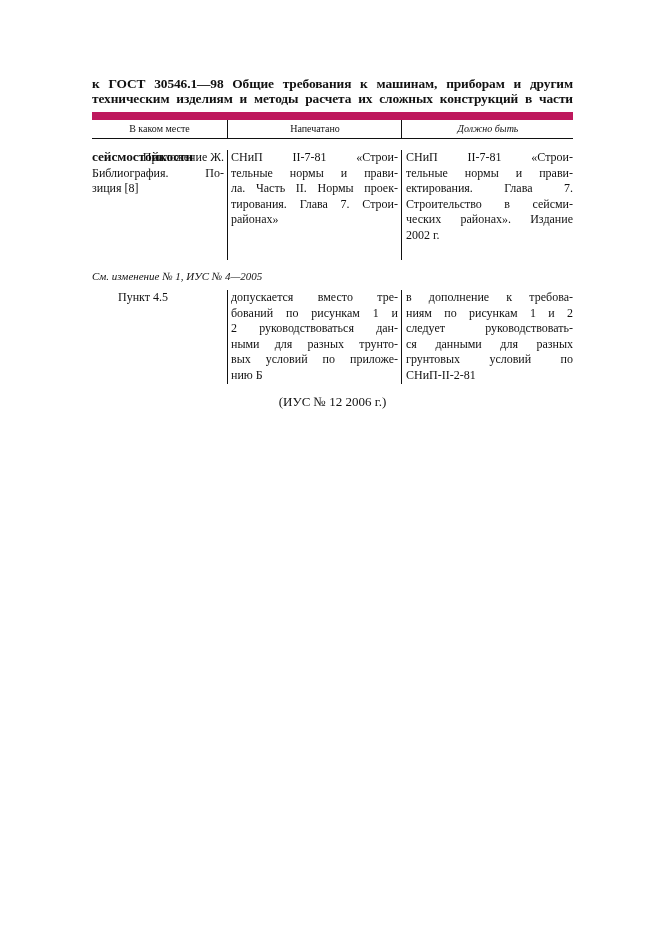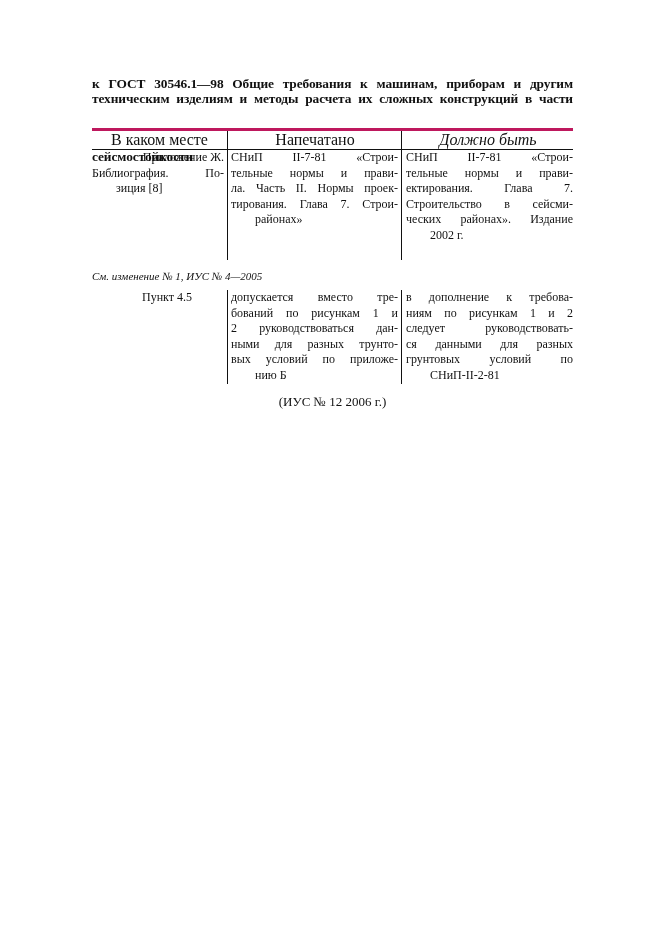--- a/index.html
+++ b/index.html
@@ -31,26 +31,26 @@
       text-align: justify;
       text-align-last: justify;
     }
     .title-line.last {
       text-align-last: left;
       margin-top: 44px;
     }
     .table-head {
       position: absolute;
       left: 92px;
-      top: 128px;
+      top: 112px;
       width: 481px;
       height: 18px;
-      border-top: 3px solid #be185d;
+      border-top: 8px solid #be185d;
       border-bottom: 1px solid #111;
-      font-size: 16px;
+      font-size: 10px;
     }
     .hcell {
       position: absolute;
       top: 0;
       height: 18px;
       line-height: 17px;
       text-align: center;
     }
     .hcell.c1 { left: 0; width: 135px; }
     .hcell.c2 { left: 135px; width: 174px; border-left: 1px solid #111; }
@@ -73,21 +73,21 @@
       box-sizing: border-box;
     }
     .row .c1 { left: 0; width: 135px; padding-right: 3px; }
     .row1 .c1 { text-align: justify; text-align-last: left; }
     .row1 .c1 .first { display: block; text-align: right; }
     .row .c2 { left: 135px; width: 174px; border-left: 1px solid #111; padding: 0 3px 0 3px; text-align: justify; }
     .row .c3 { left: 309px; width: 172px; border-left: 1.5px solid #111; padding: 0 0 0 4px; text-align: justify; }
     .row2 .c1 { padding-left: 26px; }
 
     .ln { display: block; text-align: justify; text-align-last: justify; white-space: nowrap; }
-    .ln.last { text-align-last: left; margin-left: 24px; }
+    .ln.last { text-align-last: left; }
 
     .note {
       position: absolute;
       left: 92px;
       top: 268px;
       width: 481px;
       text-align: left;
       font-style: italic;
       font-size: 11px;
       line-height: 16px;

